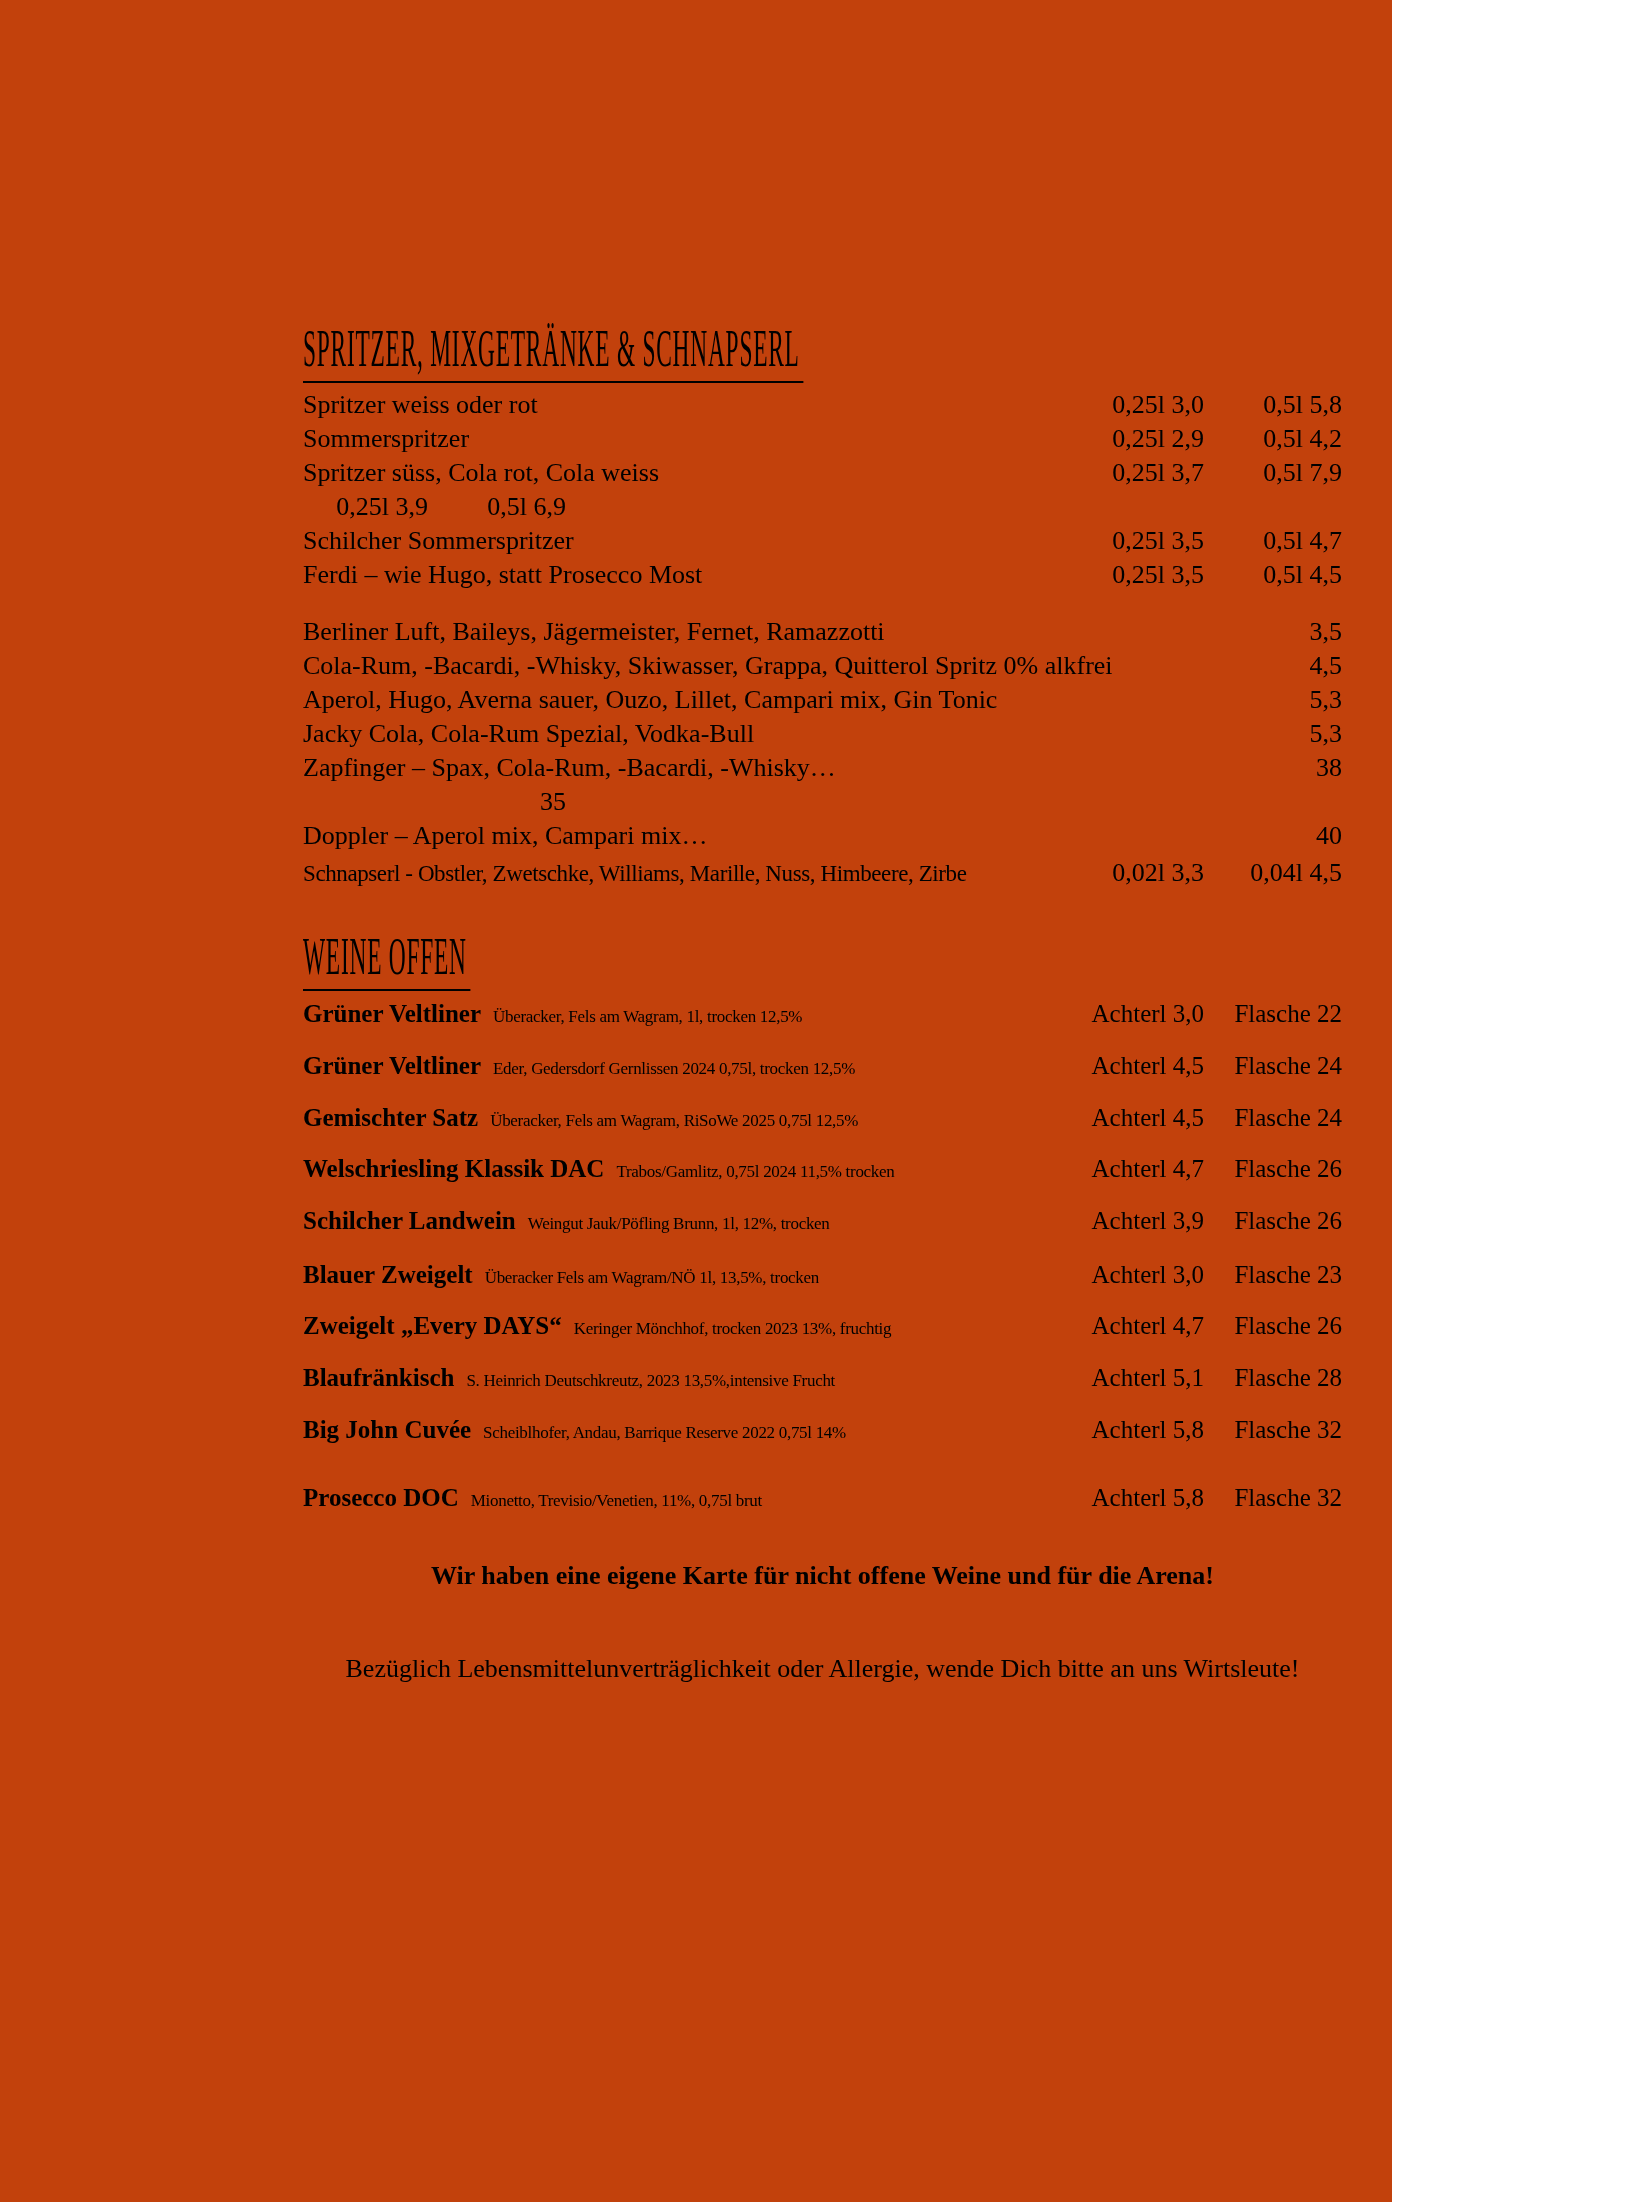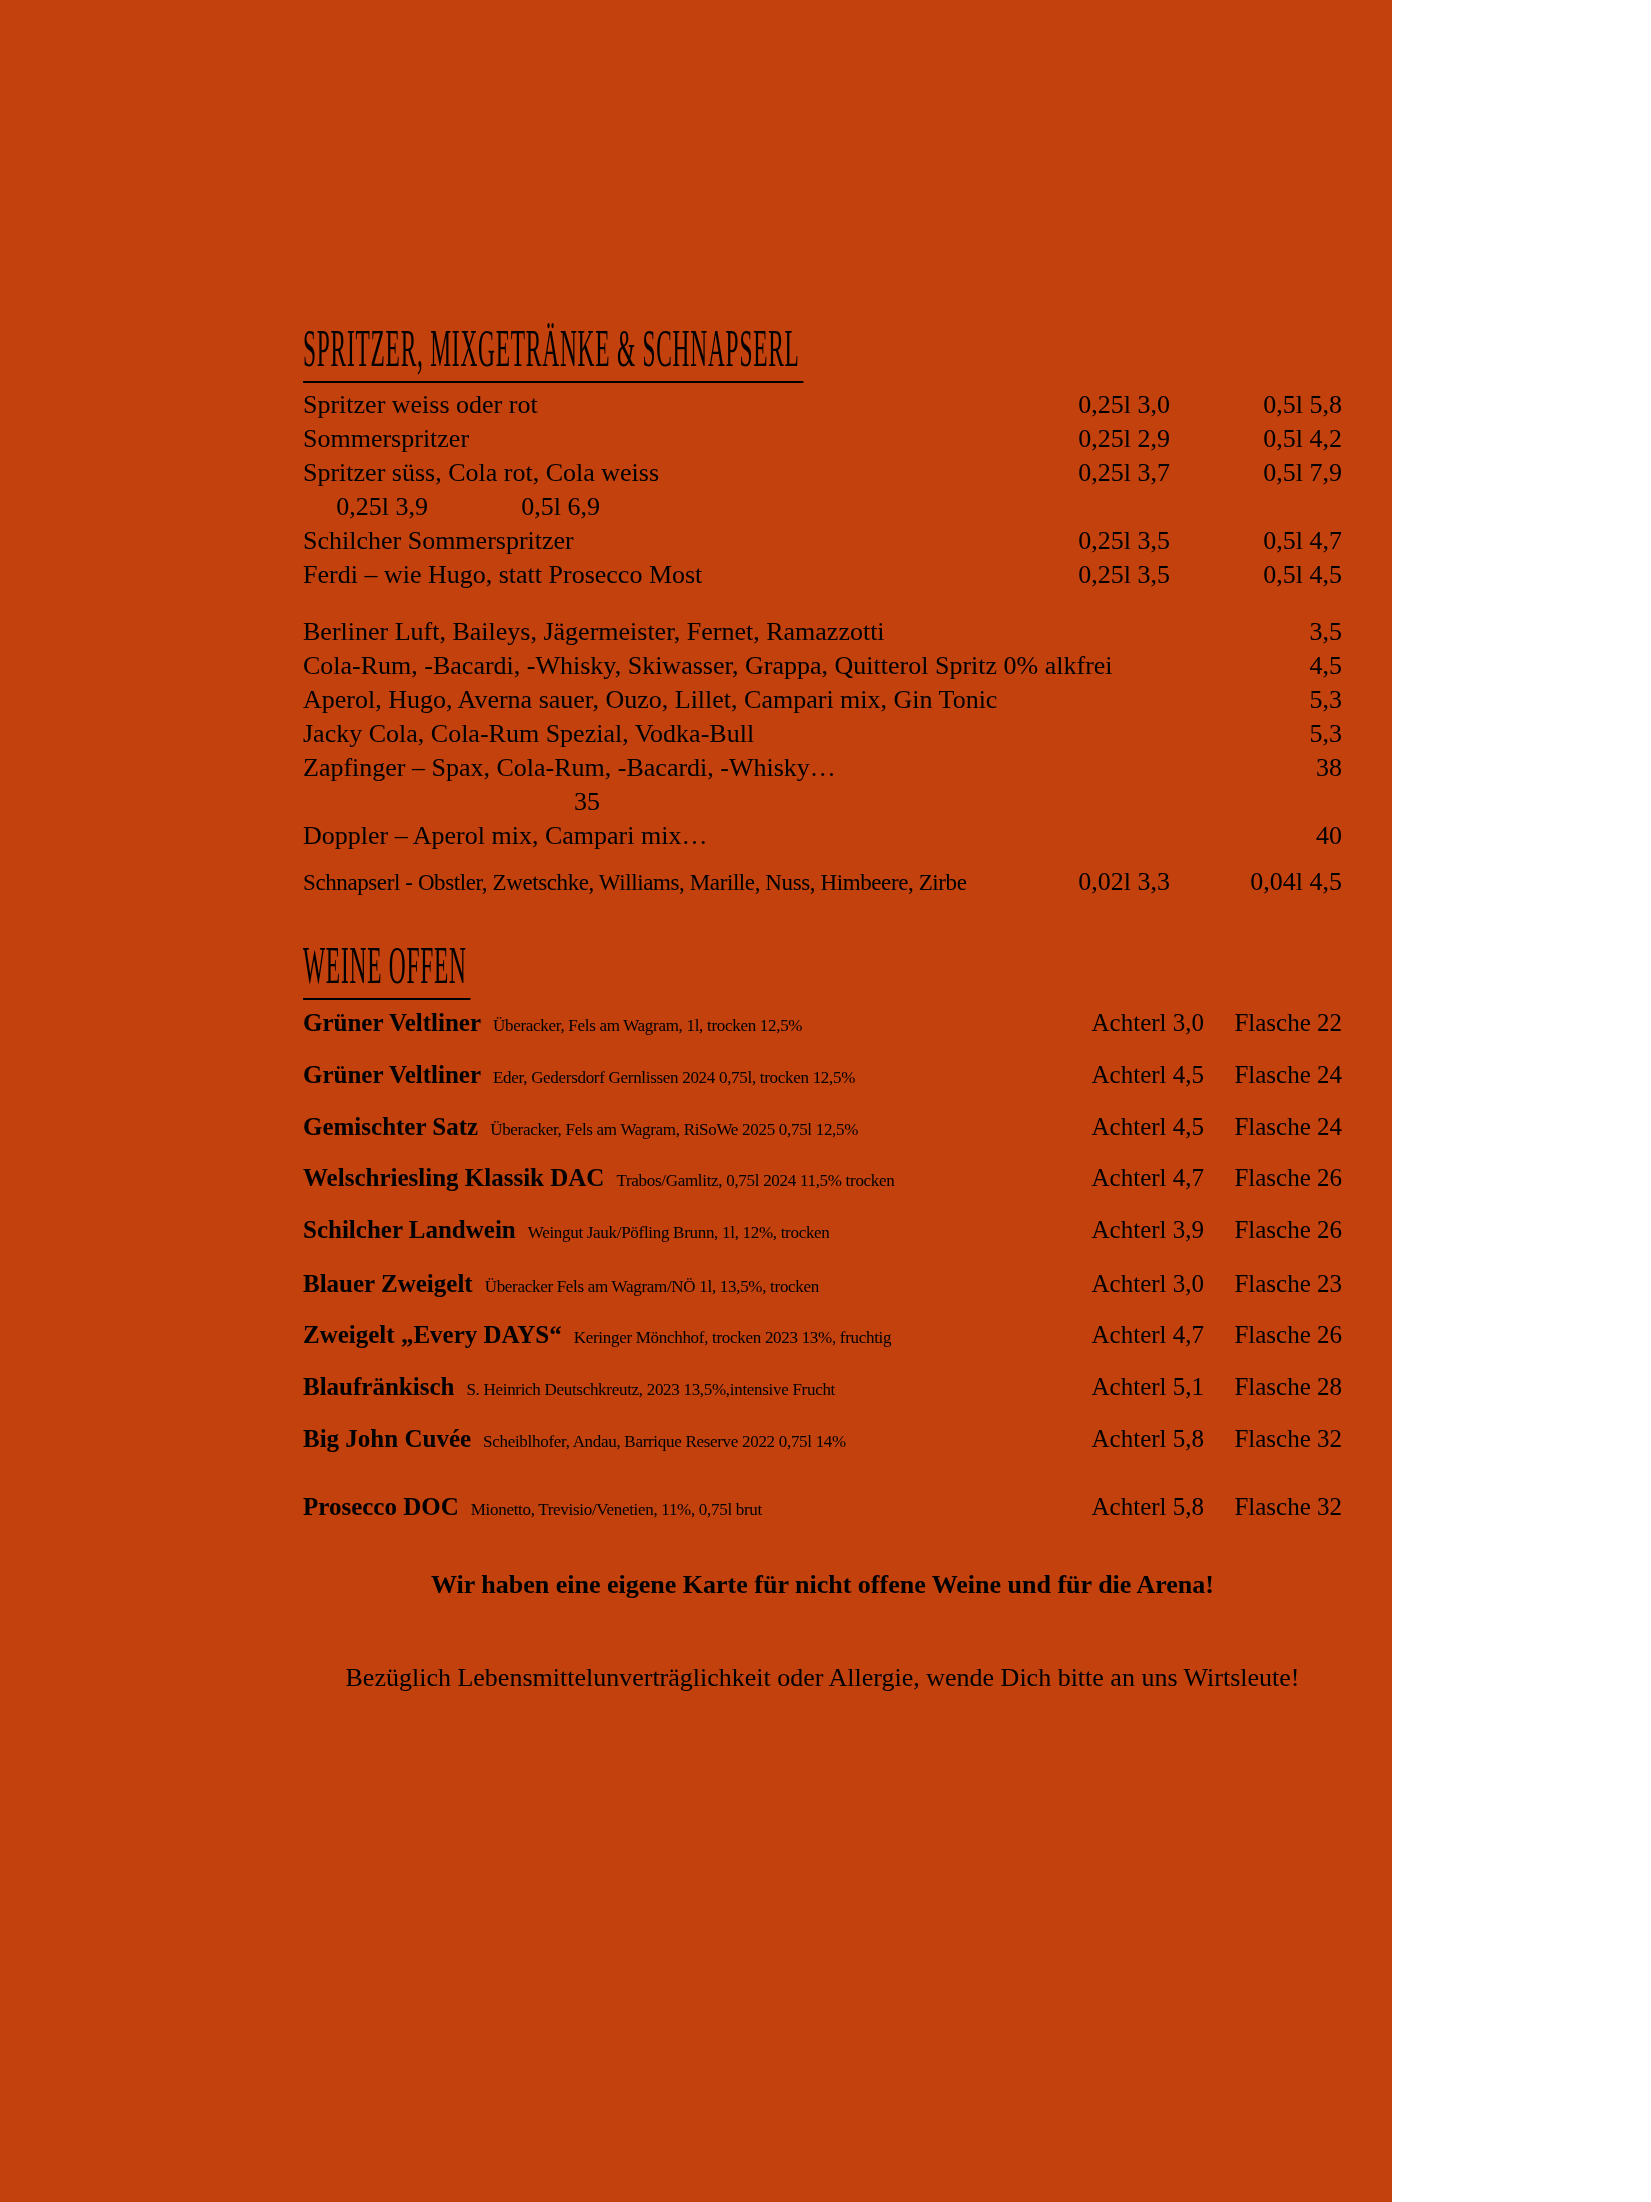--- a/index.html
+++ b/index.html
@@ -38,26 +38,25 @@
   
   .plist { }
   .plist.first { margin-top: 5.2px; }
   .plist.second { margin-top: 22.4px; }
   .prow {
     display: flex;
     align-items: baseline;
     line-height: 34px;
     font-size: 26px;
     white-space: nowrap;
-    gap: 34px;
   }
   .prow .name { flex: 1 1 auto; min-width: 0; overflow: visible; }
   .prow .colA { flex: 0 0 125px; text-align: right; }
   .prow .colB { flex: 0 0 138px; text-align: right; }
-  .schnapserl-row { margin-top: 12px; }
+  .schnapserl-row { margin-top: 3px; }
   .schnapserl-row .name { font-size: 23px; letter-spacing: -0.4px; }
   
   .wlist .wrow {
     display: flex;
     align-items: baseline;
     line-height: 34px;
     margin-bottom: 14.6px;
     white-space: nowrap;
     font-size: 25px;
   }

